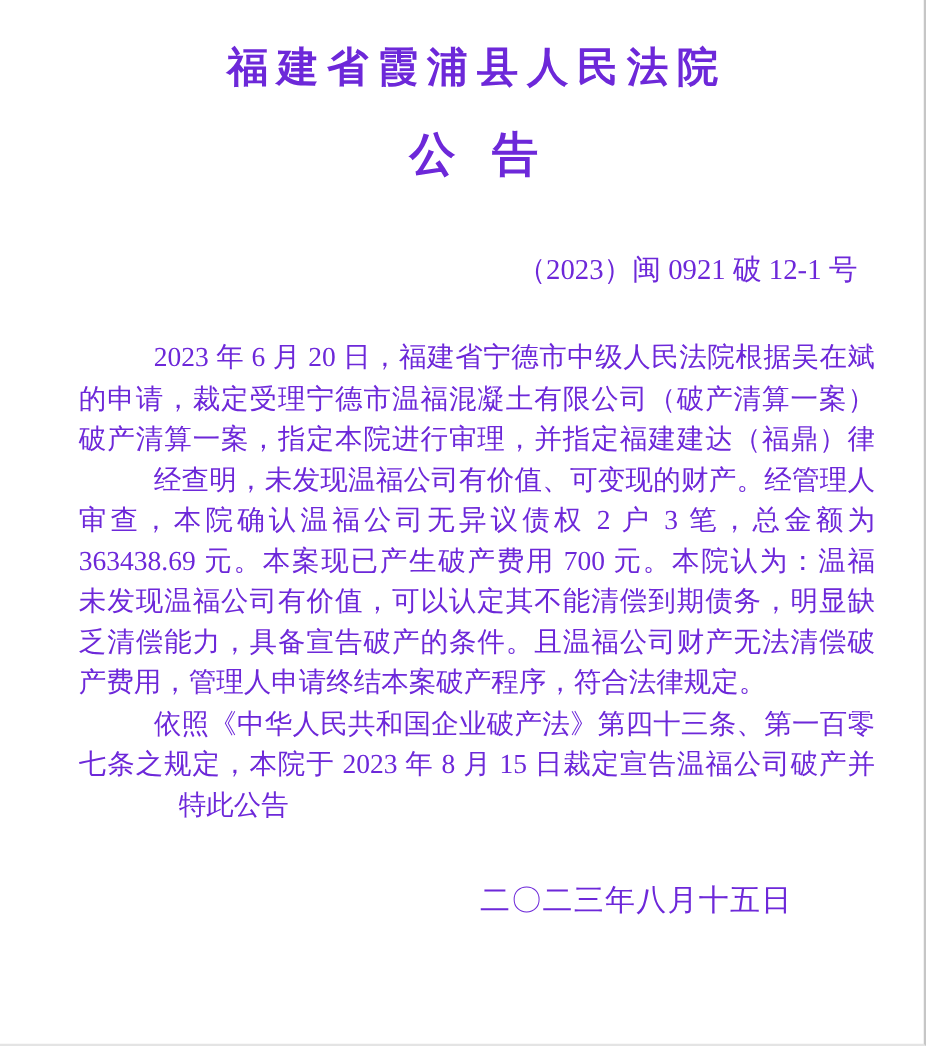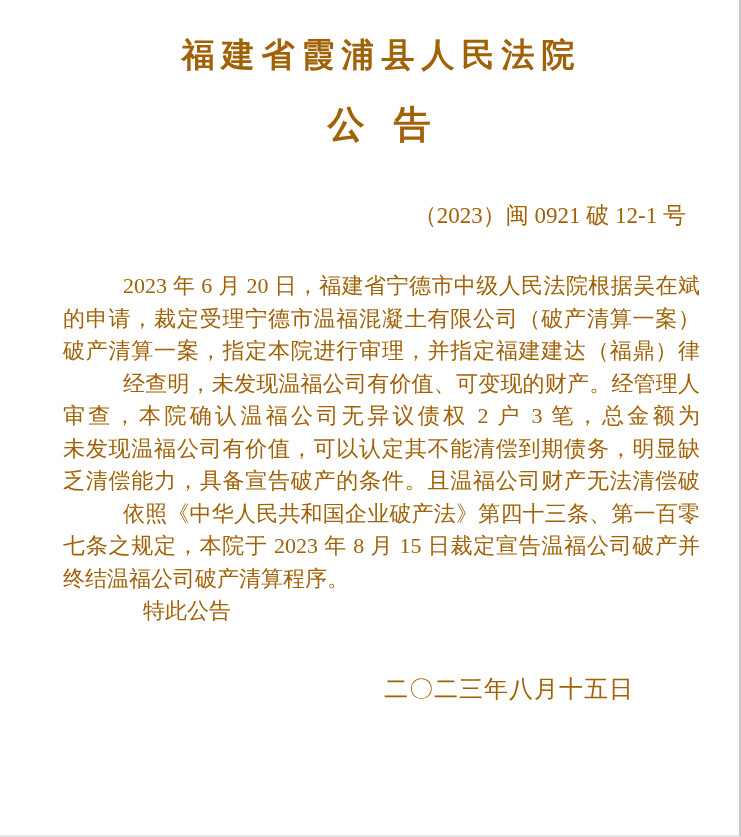--- a/index.html
+++ b/index.html
@@ -11,21 +11,21 @@
     position: relative;
     width: 741px;
     height: 837px;
     box-sizing: border-box;
     background: #ffffff;
     border-right: 2px solid #c6c6c6;
     border-bottom: 2px solid #e4e4e4;
     padding-left: 63px;
     overflow: hidden;
     font-family: "Liberation Serif", "DejaVu Serif", serif;
-    color: #a16207;
+    color: #6d28d9;
   }
   .content {
     width: 637px;
   }
   .court-title {
     margin: 36px 0 0 0;
     font-size: 33px;
     line-height: 38px;
     font-weight: bold;
     text-align: center;
@@ -89,25 +89,26 @@
 
     <div class="case-number">（2023）闽 0921 破 12-1 号</div>
 
     <div class="doc-body">
 
     <div class="line indent fill">2023 年 6 月 20 日，福建省宁德市中级人民法院根据吴在斌</div>
         <div class="line fill">的申请，裁定受理宁德市温福混凝土有限公司（破产清算一案）</div>
         <div class="line fill">破产清算一案，指定本院进行审理，并指定福建建达（福鼎）律</div>
         <div class="line indent fill">经查明，未发现温福公司有价值、可变现的财产。经管理人</div>
         <div class="line fill">审查，本院确认温福公司无异议债权 2 户 3 笔，总金额为</div>
+        <div class="line fill">363438.69 元。本案现已产生破产费用 700 元。本院认为：温福</div>
         <div class="line fill">未发现温福公司有价值，可以认定其不能清偿到期债务，明显缺</div>
         <div class="line fill">乏清偿能力，具备宣告破产的条件。且温福公司财产无法清偿破</div>
+        <div class="line">产费用，管理人申请终结本案破产程序，符合法律规定。</div>
         <div class="line indent fill">依照《中华人民共和国企业破产法》第四十三条、第一百零</div>
         <div class="line fill">七条之规定，本院于 2023 年 8 月 15 日裁定宣告温福公司破产并</div>
-        <div class="line">终结温福公司破产清算程序。</div>
       </div>
 
     <div class="closing">特此公告</div>
 
     <div class="doc-date">二〇二三年八月十五日</div>
 
   </div>
 </div>
 
 </body></html>

